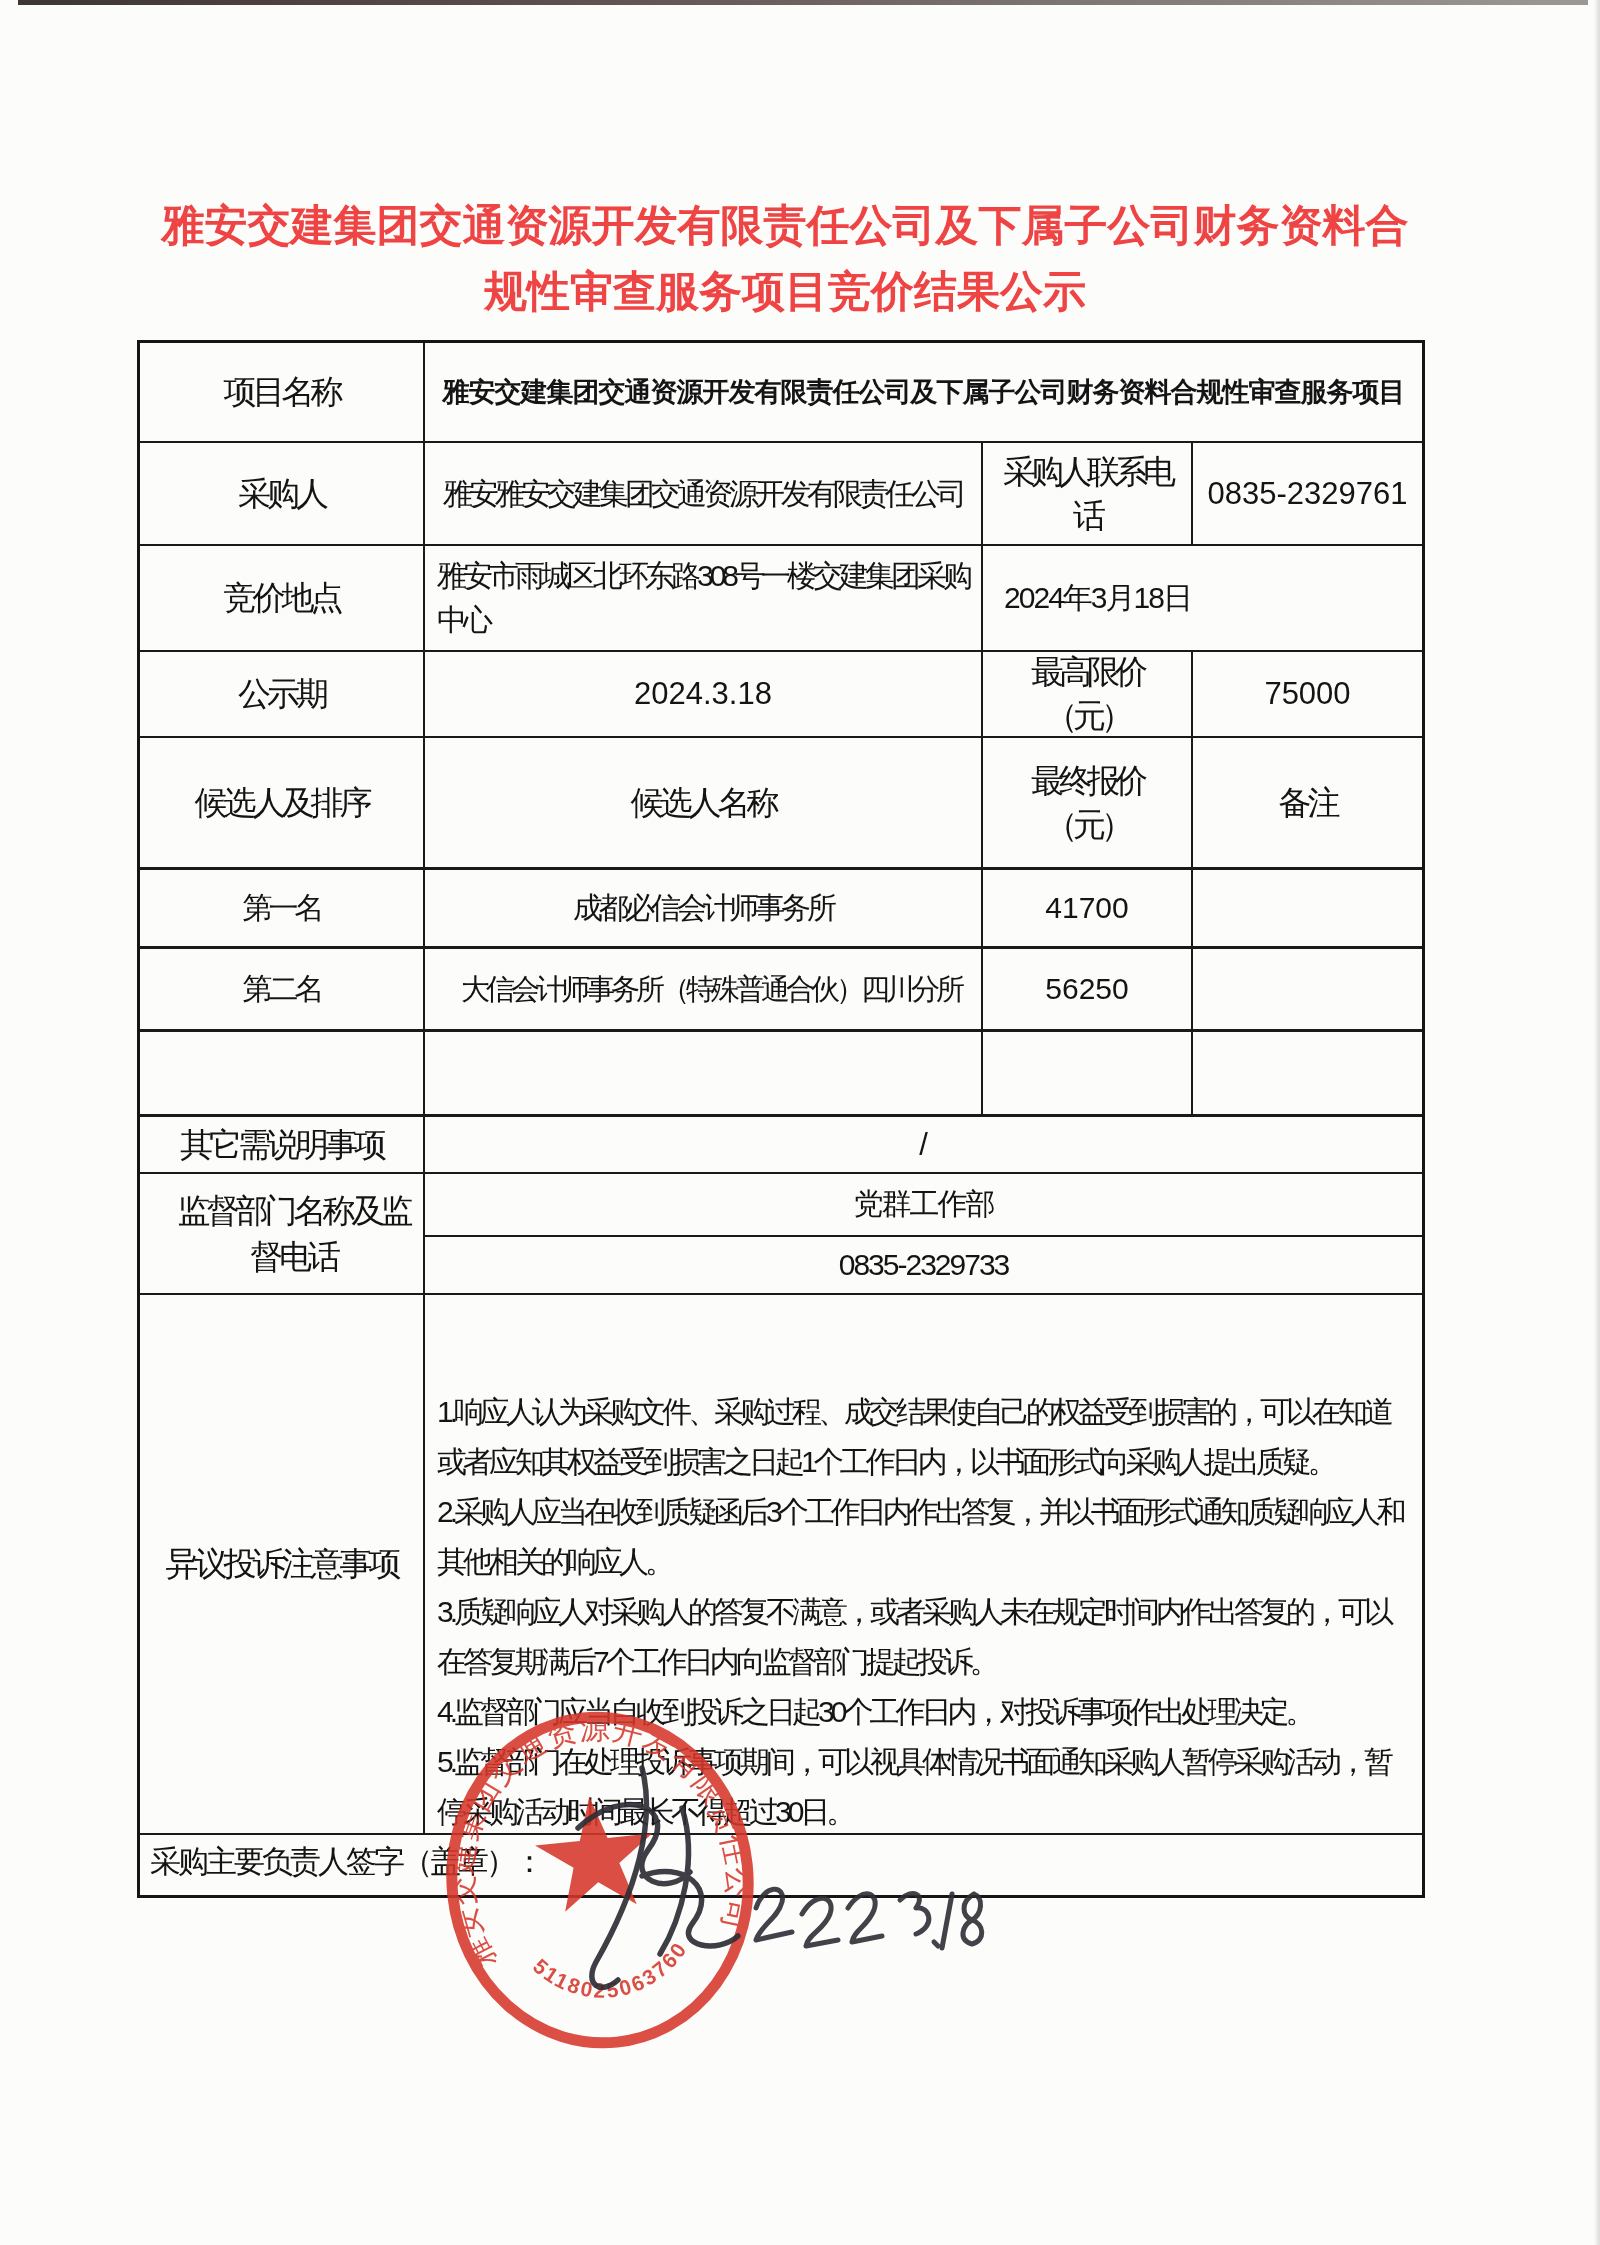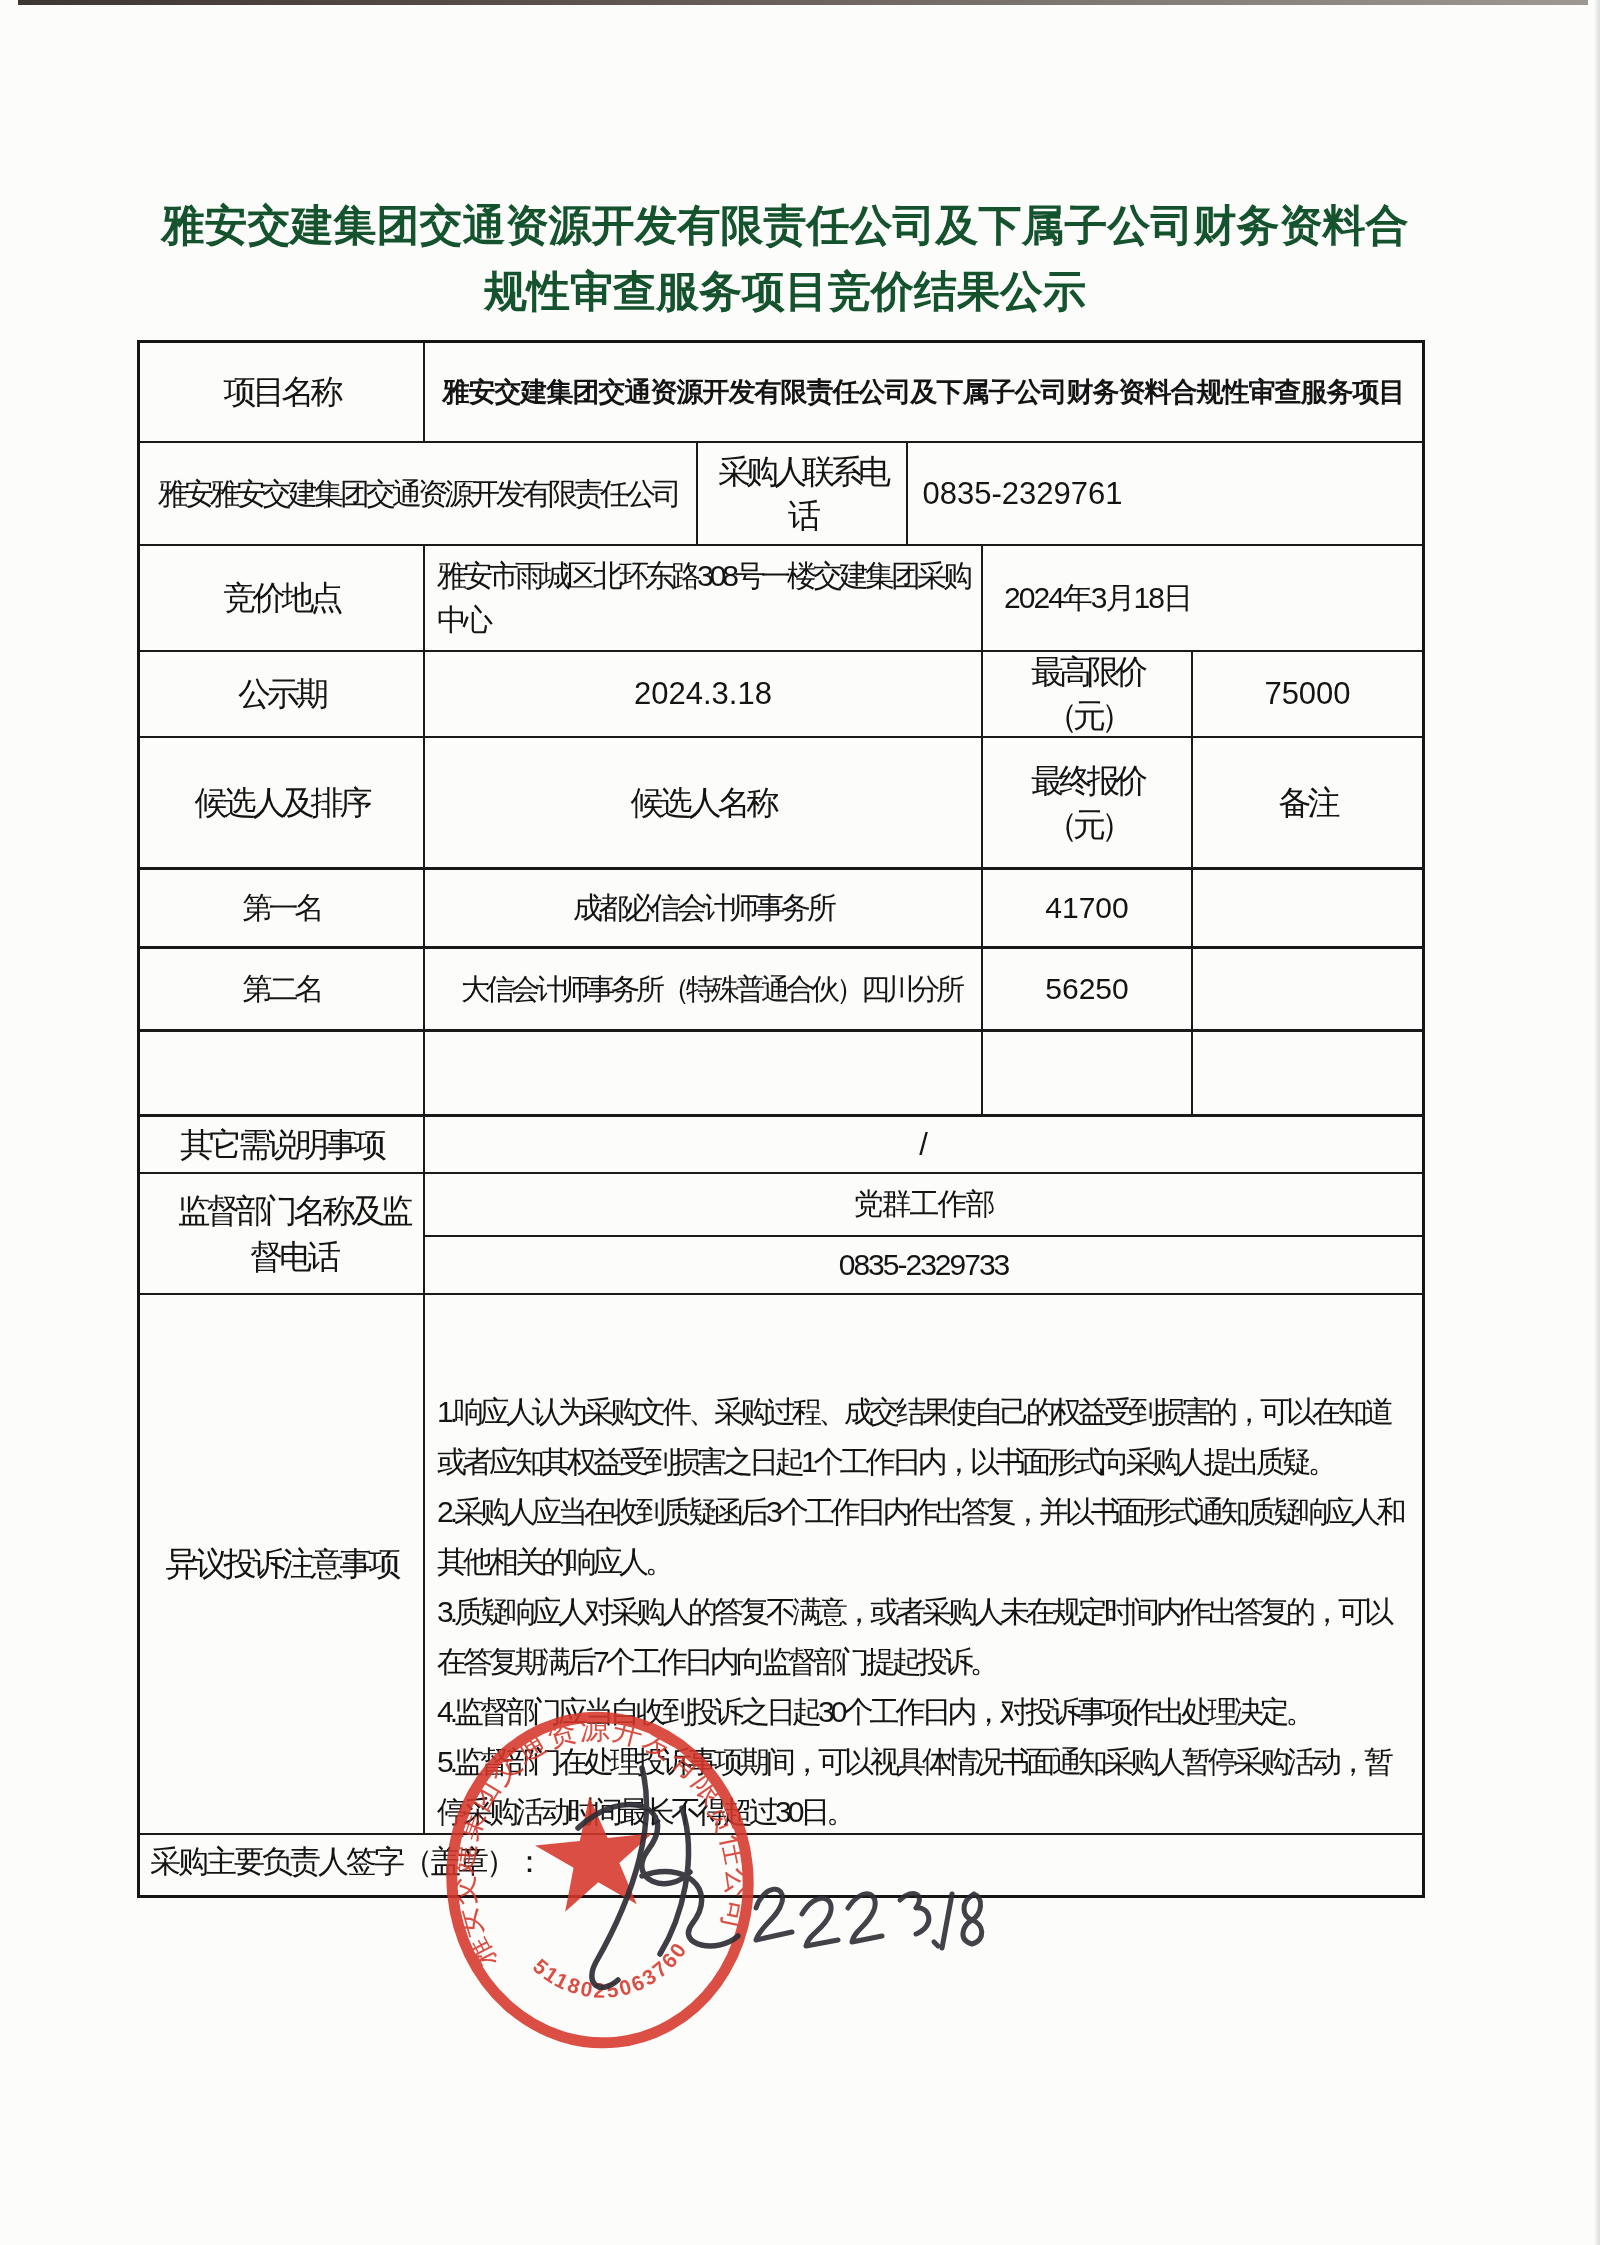--- a/index.html
+++ b/index.html
@@ -13,21 +13,21 @@
     background:linear-gradient(to right,#1c1310 0%,#3a2e28 30%,#6b625c 70%,#8d8680 100%);
     opacity:.85;
   }
   .scan-right{
     position:absolute; right:0; top:0; width:6px; height:100%;
     background:linear-gradient(to right, rgba(0,0,0,0), rgba(120,120,120,.25));
   }
   .title{
     position:absolute; left:110px; top:192px; width:1350px;
     text-align:center; font-weight:bold; font-size:43px; line-height:66px;
-    letter-spacing:0px; color:#14532d;
+    letter-spacing:0px; color:#ef4444;
   }
   
   .tbl{
     position:absolute; left:137px; top:340px; width:1288px; height:1558px;
     border:3px solid #151515; box-sizing:border-box; background:transparent;
   }
   .row{display:flex; box-sizing:border-box; border-bottom:2px solid #1a1a1a;}
   .row.hvy{border-bottom-width:3px;}
   .row:last-child{border-bottom:none;}
   .c{
@@ -75,20 +75,21 @@
   </div>
 
   <div class="tbl">
 
     <div class="row" style="height:100px;">
       <div class="c w1 lab">项目名称</div>
       <div class="c wspan bold" style="font-size:27px;letter-spacing:-1px;">雅安交建集团交通资源开发有限责任公司及下属子公司财务资料合规性审查服务项目</div>
     </div>
 
     <div class="row" style="height:103px;">
+      <div class="c w1 lab">采购人</div>
       <div class="c w2">雅安雅安交建集团交通资源开发有限责任公司</div>
       <div class="c w3 lab" style="letter-spacing:-5px;">采购人联系电话</div>
       <div class="c w4 num">0835-2329761</div>
     </div>
 
     <div class="row" style="height:106px;">
       <div class="c w1 lab">竞价地点</div>
       <div class="c w2 leftal">雅安市雨城区北环东路308号一楼交建集团采购中心</div>
       <div class="c w4" style="letter-spacing:-2px;">2024年3月18日</div>
     </div>

